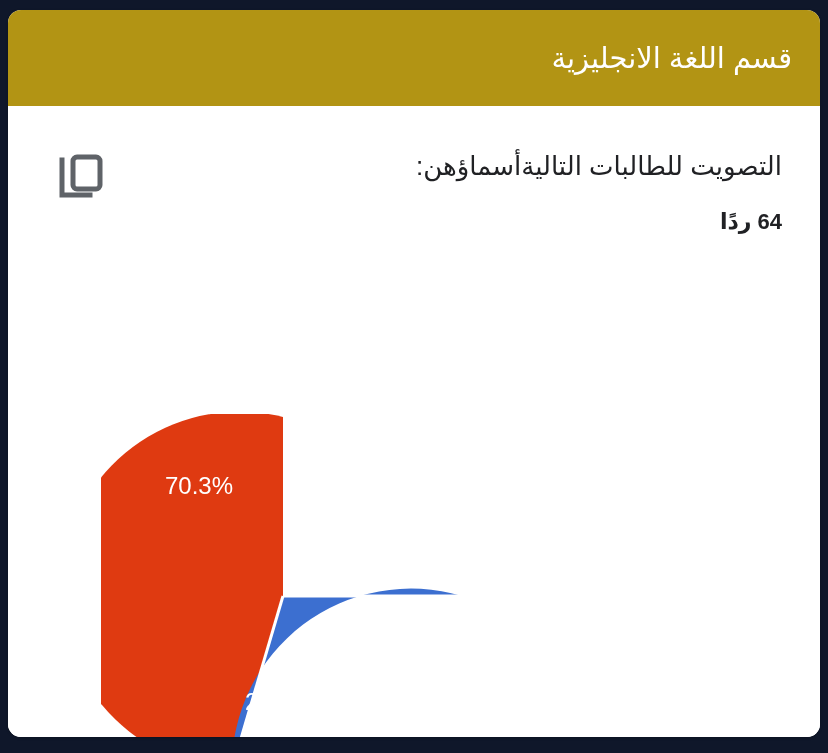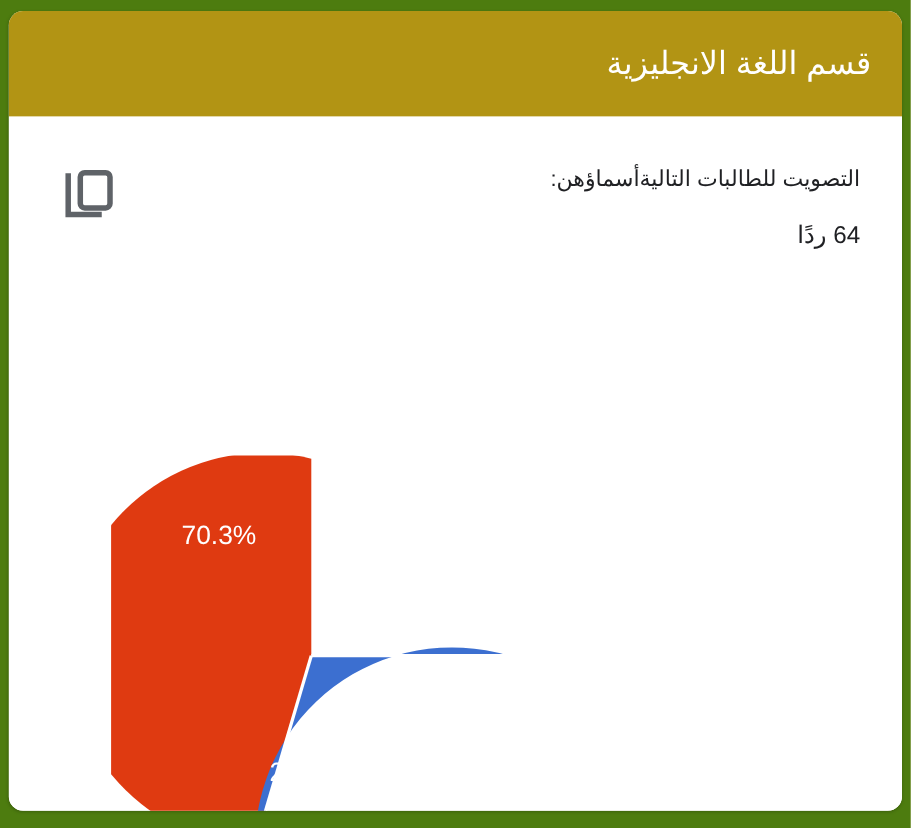--- a/index.html
+++ b/index.html
@@ -5,21 +5,21 @@
   * { margin:0; padding:0; box-sizing:border-box; }
   html, body {
     width:828px; height:753px;
     background:#e3ddbb;
     font-family:"Liberation Sans","DejaVu Sans",sans-serif;
     overflow:hidden;
   }
   .page {
     position:relative;
     width:828px; height:753px;
-    background:#4d7c0f;
+    background:#0f172a;
   }
   
   .card {
     position:absolute;
     left:8px; top:10px;
     width:812px; height:727px;
     background:#ffffff;
     border-radius:13px;
     box-shadow:0 1px 3px rgba(0,0,0,.22);
     overflow:hidden;
@@ -52,33 +52,33 @@
     background:#ffffff;
   }
   .question-block {
     position:relative;
     padding:44px 38px 0 0;
     direction:rtl;
     text-align:right;
   }
   .question-title {
     color:#202124;
-    font-size:20px;
+    font-size:26px;
     line-height:1.3;
     font-weight:400;
     direction:rtl;
     unicode-bidi:isolate;
     padding-left:39px;
   }
   .response-count {
     margin-top:24px;
     color:#202124;
     font-size:22px;
     line-height:1.3;
-    font-weight:400;
+    font-weight:700;
     direction:rtl;
     unicode-bidi:isolate;
   }
   
   .copy-icon-wrap {
     position:absolute;
     left:46px; top:44px;
     width:56px; height:56px;
     display:flex;
     align-items:center;

